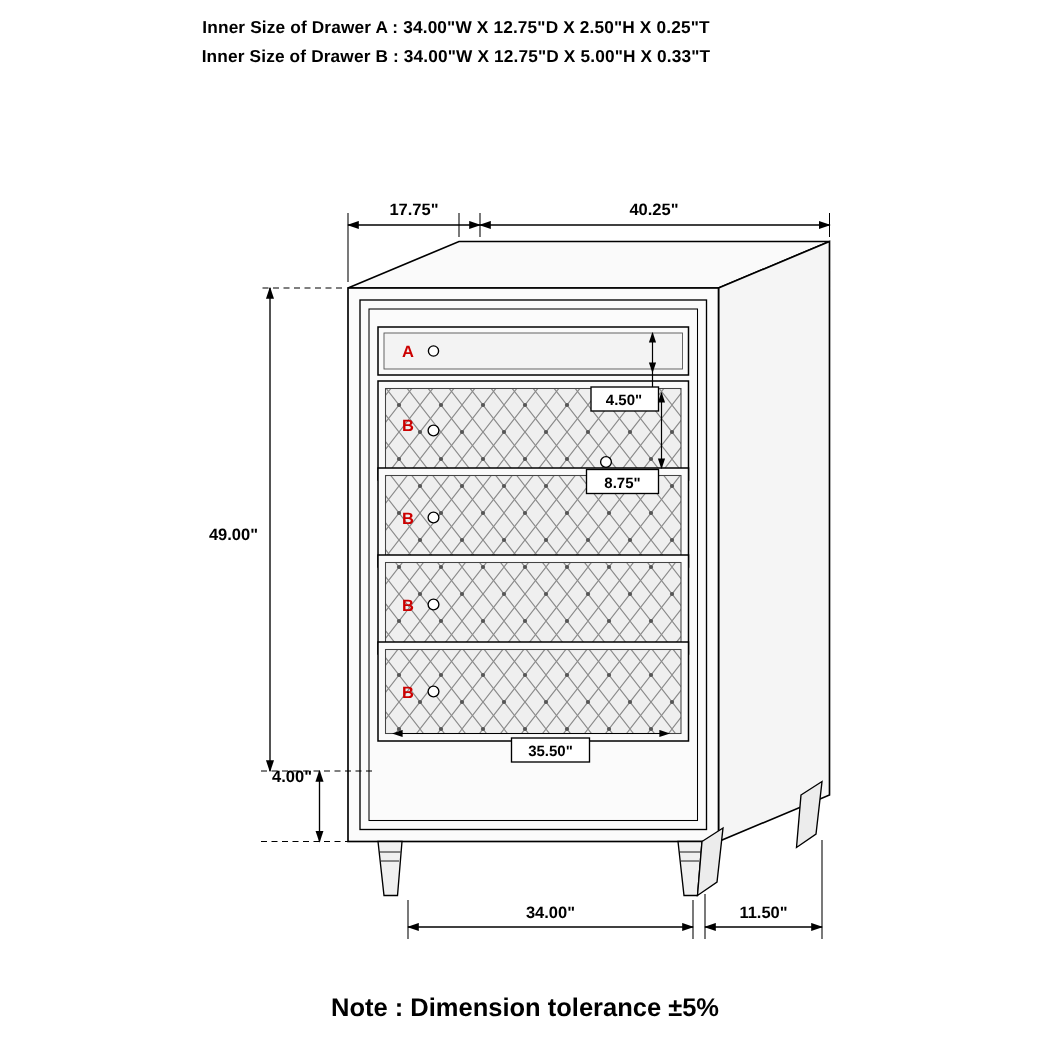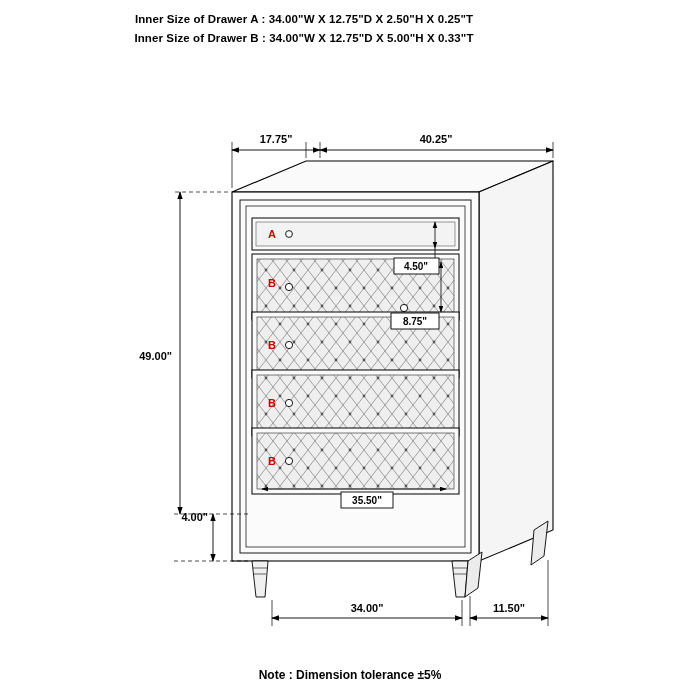--- a/index.html
+++ b/index.html
@@ -33,21 +33,21 @@
     letter-spacing: 0.1px;
     line-height: 19px;
     white-space: nowrap;
   }
   .footer {
     position: absolute;
     bottom: 18px;
     left: 0;
     width: 700px;
     text-align: center;
-    font-size: 12px;
+    font-size: 17px;
     font-weight: bold;
   }
   svg.diagram {
     position: absolute;
     left: 0;
     top: 0;
     width: 700px;
     height: 700px;
   }
   .dim-text {

